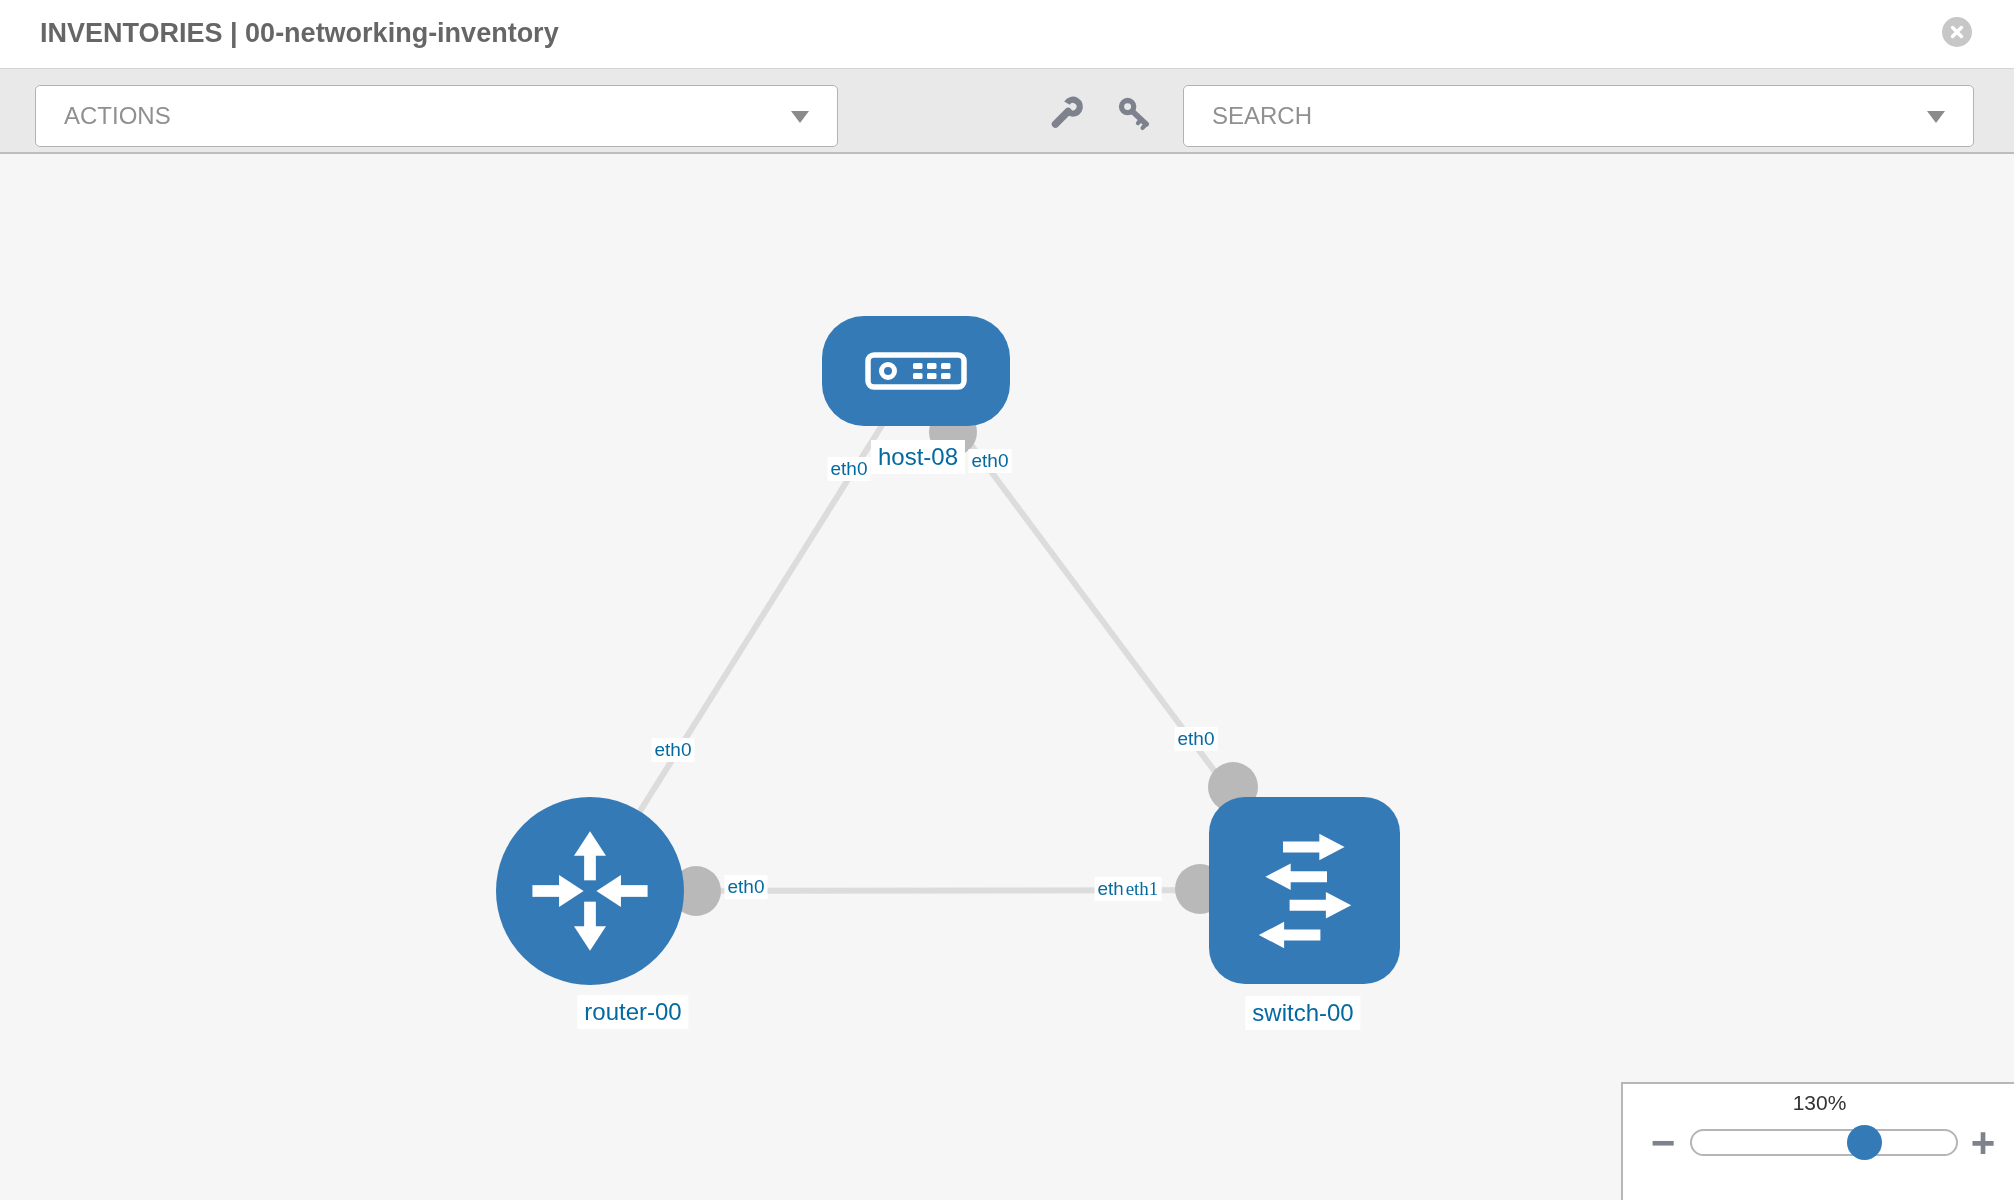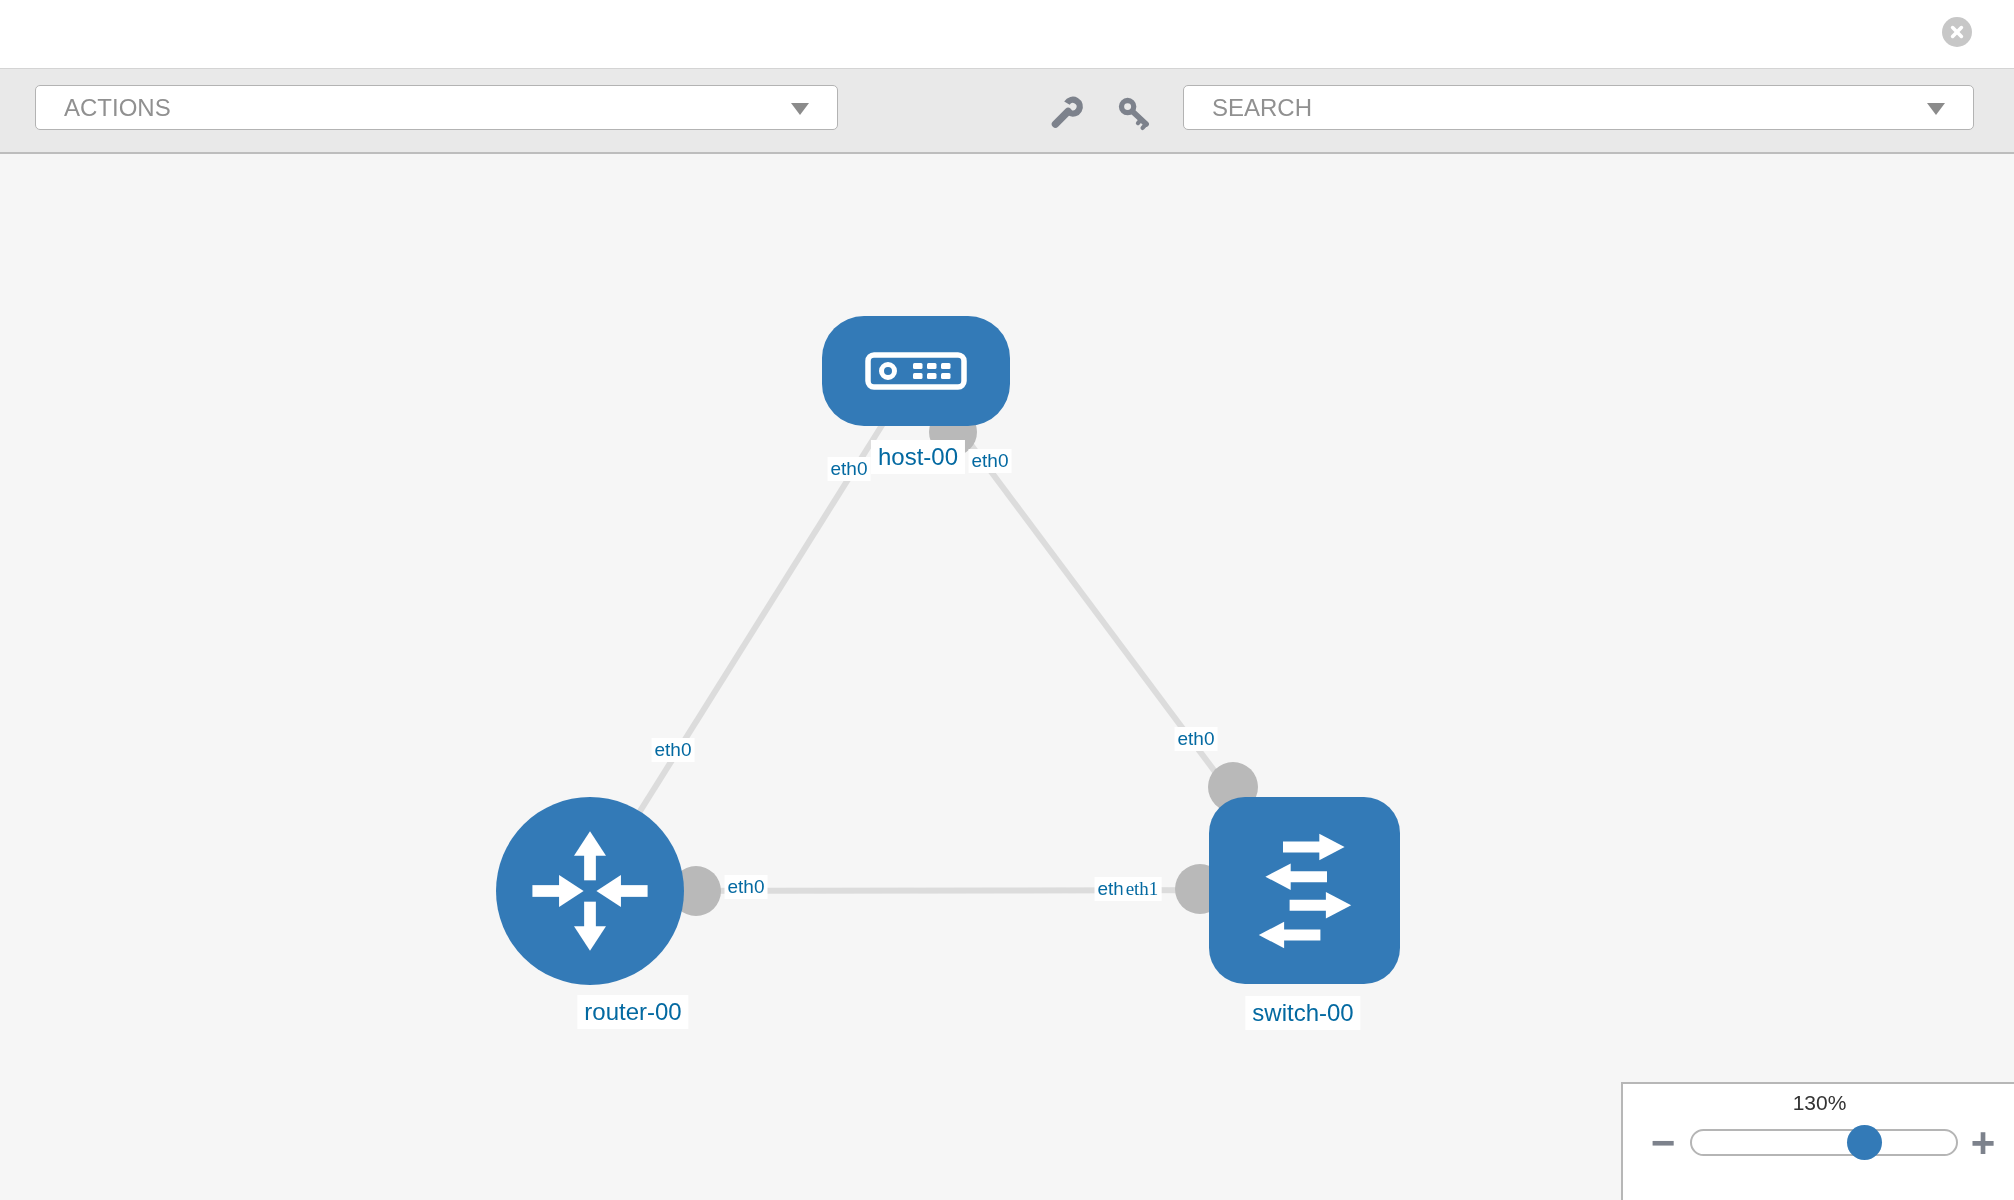--- a/index.html
+++ b/index.html
@@ -10,21 +10,21 @@
   .header{position:absolute;top:0;left:0;width:2014px;height:69px;background:#fff;
           border-bottom:1px solid #d4d4d4;box-sizing:border-box;}
   .title{position:absolute;left:40px;top:0;line-height:67px;font-size:27px;
          font-weight:bold;color:#666;}
   .close-btn{position:absolute;right:42px;top:17px;width:30px;height:30px;border-radius:50%;
              background:#c7c7c7;display:flex;align-items:center;justify-content:center;cursor:pointer;}
 
   
   .toolbar{position:absolute;top:69px;left:0;width:2014px;height:85px;background:#e9e9e9;
            border-bottom:2px solid #bdbdbd;box-sizing:border-box;}
-  .select{position:absolute;top:16px;height:45px;background:#fff;border:1px solid #b3b3b3;
+  .select{position:absolute;top:16px;height:62px;background:#fff;border:1px solid #b3b3b3;
           border-radius:5px;box-sizing:border-box;display:flex;align-items:center;
           padding-left:28px;font-size:24px;color:#909090;cursor:pointer;}
   .caret{position:absolute;right:28px;top:50%;margin-top:-5px;width:0;height:0;
          border-left:9px solid transparent;border-right:9px solid transparent;
          border-top:12px solid #8b8b8b;}
   .actions-select{left:35px;width:803px;}
   .search-select{left:1183px;width:791px;}
   .tool-icon-btn{position:absolute;top:23px;width:44px;height:44px;display:flex;
                  align-items:center;justify-content:center;cursor:pointer;}
   .wrench-btn{left:1044px;}
@@ -58,20 +58,21 @@
                 border:2px solid #b5b5b5;border-radius:15px;box-sizing:border-box;cursor:pointer;}
   .slider-knob{position:absolute;left:224px;top:41px;width:35px;height:35px;border-radius:50%;
                background:#337ab7;cursor:pointer;}
 </style>
 </head>
 <body>
 
 <div class="app">
 
   <div class="header">
+    <div class="title">INVENTORIES | 00-networking-inventory</div>
     <div class="close-btn">
       <span style="display:flex;">
         <svg width="16" height="16" viewBox="0 0 16 16">
           <path d="M3.6 3.6 L12.4 12.4 M12.4 3.6 L3.6 12.4" stroke="#ffffff" stroke-width="3.6" stroke-linecap="round"></path>
         </svg>
       </span>
     </div>
   </div>
 
   <div class="toolbar">
@@ -166,21 +167,21 @@
             <polygon points="24,47 47,35 47,59" stroke="none"></polygon>
             <line x1="46" y1="73" x2="82" y2="73" stroke-width="10"></line>
             <polygon points="102,73 79,61 79,85" stroke="none"></polygon>
             <line x1="74" y1="100" x2="38" y2="100" stroke-width="10"></line>
             <polygon points="18,100 41,88 41,112" stroke="none"></polygon>
           </g>
         </svg>
       </span>
     </div>
 
-    <div class="lbl node-lbl" style="left:918px;top:303px;">host-00</div>
+    <div class="lbl node-lbl" style="left:918px;top:303px;">host-08</div>
     <div class="lbl iface-lbl" style="left:849px;top:315px;">eth0</div>
     <div class="lbl iface-lbl" style="left:990px;top:307px;">eth0</div>
     <div class="lbl iface-lbl" style="left:673px;top:596px;">eth0</div>
     <div class="lbl iface-lbl" style="left:1196px;top:585px;">eth0</div>
     <div class="lbl iface-lbl" style="left:746px;top:733px;">eth0</div>
     <div class="lbl iface-lbl" style="left:1116px;top:735px;">eth0</div>
     <div class="lbl iface-lbl" style="left:1142px;top:735px;font-family:Liberation Serif, serif;">eth1</div>
     <div class="lbl node-lbl" style="left:590px;top:858px;margin-left:43px;">router-00</div>
     <div class="lbl node-lbl" style="left:1303px;top:859px;">switch-00</div>
 

